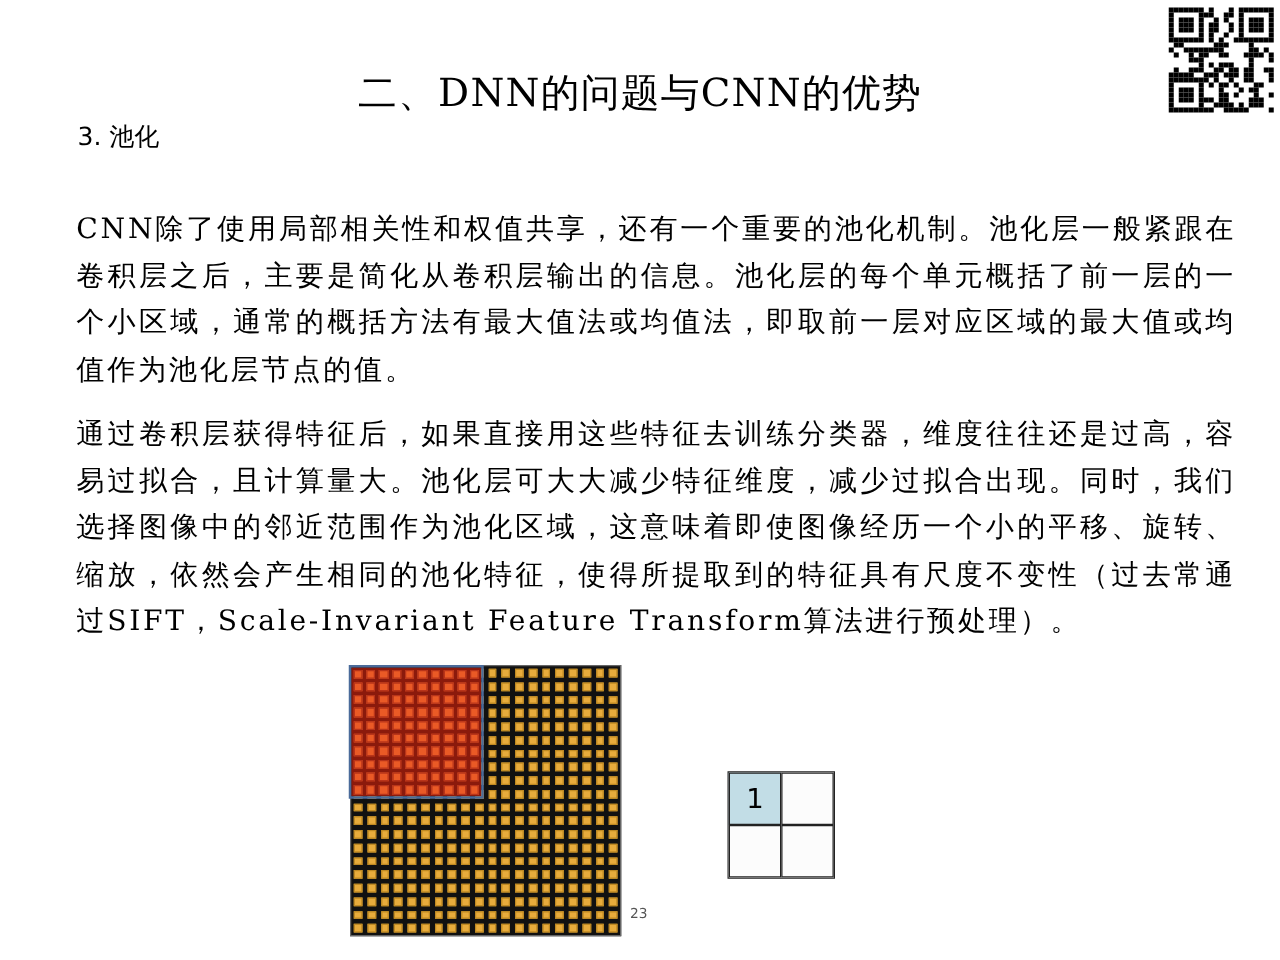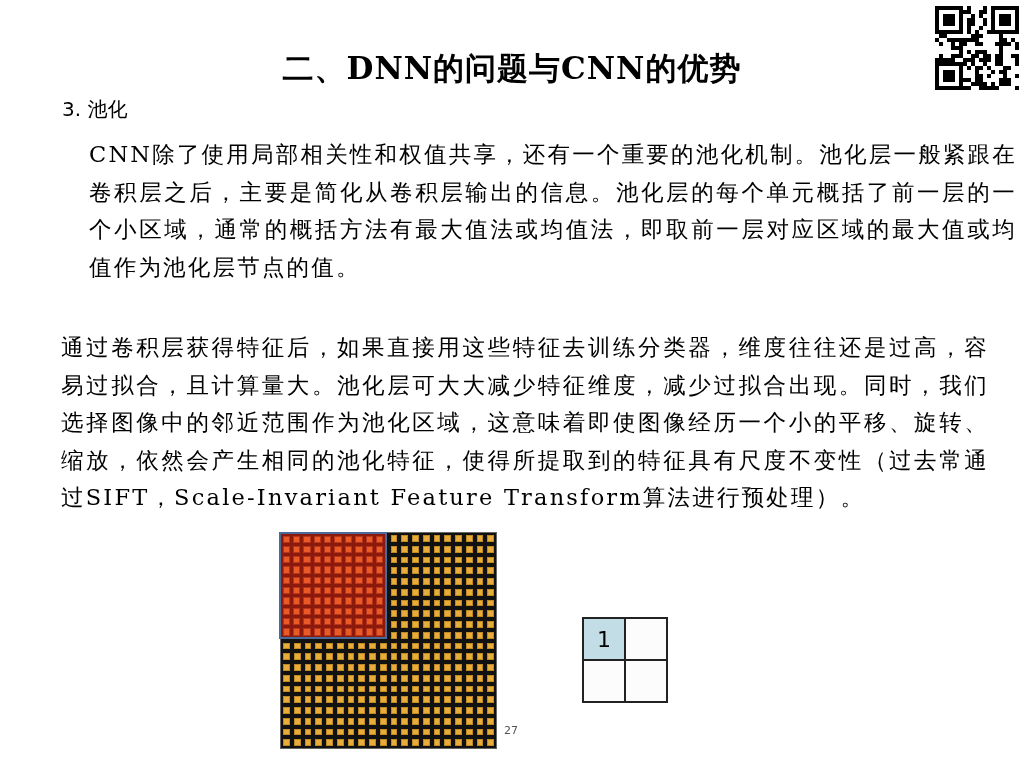--- a/index.html
+++ b/index.html
@@ -3,40 +3,40 @@
   <meta charset="utf-8">
   <style>
     html, body { margin: 0; padding: 0; }
     body {
       width: 1024px; height: 768px; background: #ffffff;
       position: relative; overflow: hidden;
       font-family: "DejaVu Serif", "Liberation Serif", serif;
       color: #000;
     }
     .title {
-      position: absolute; left: 0; width: 1024px; top: 48px;
-      text-align: center; font-size: 31px; font-weight: bold;
+      position: absolute; left: 0; width: 1024px; top: 54px;
+      text-align: center; font-size: 31px; font-weight: normal;
       letter-spacing: 1px;
     }
     .qr {
       position: absolute; left: 935px; top: 6px; width: 84px; height: 84px;
       display: grid; grid-template-columns: repeat(21, 4px); grid-template-rows: repeat(21, 4px);
     }
     .qr span { width: 4px; height: 4px; }
     .qr span.b { background: #000; }
     .subtitle {
       position: absolute; left: 62px; top: 96px; font-size: 20px;
       font-family: "DejaVu Sans", "Liberation Sans", sans-serif;
     }
     .para {
       position: absolute; left: 61px; width: 928px;
       font-size: 22.5px; line-height: 37.5px; letter-spacing: 2.2px;
       text-align: justify; text-align-last: left;
     }
-    .para1 { top: 136px; margin-left: 28px; }
+    .para1 { top: 165px; }
     .para2 { top: 329px; }
     .grid {
       position: absolute; left: 280px; top: 532px; width: 215px; height: 215px;
       background: #111;
       display: grid; grid-template-columns: repeat(20, 1fr); grid-template-rows: repeat(20, 1fr);
       gap: 0; border: 1px solid #666;
     }
     .cell {
       background: #e8ac3c; margin: 2px; border: 1px solid #c08a22;
     }
@@ -1034,14 +1034,14 @@
   </div>
 <div class="highlight"></div>
 
 <div class="pool">
   <div class="pool-cell filled">1</div>
   <div class="pool-cell"></div>
   <div class="pool-cell"></div>
   <div class="pool-cell"></div>
 </div>
 
-<div class="page-num">27</div>
+<div class="page-num">23</div>
 <div class="watermark">CSDN @吴智深</div>
 
 </body></html>

